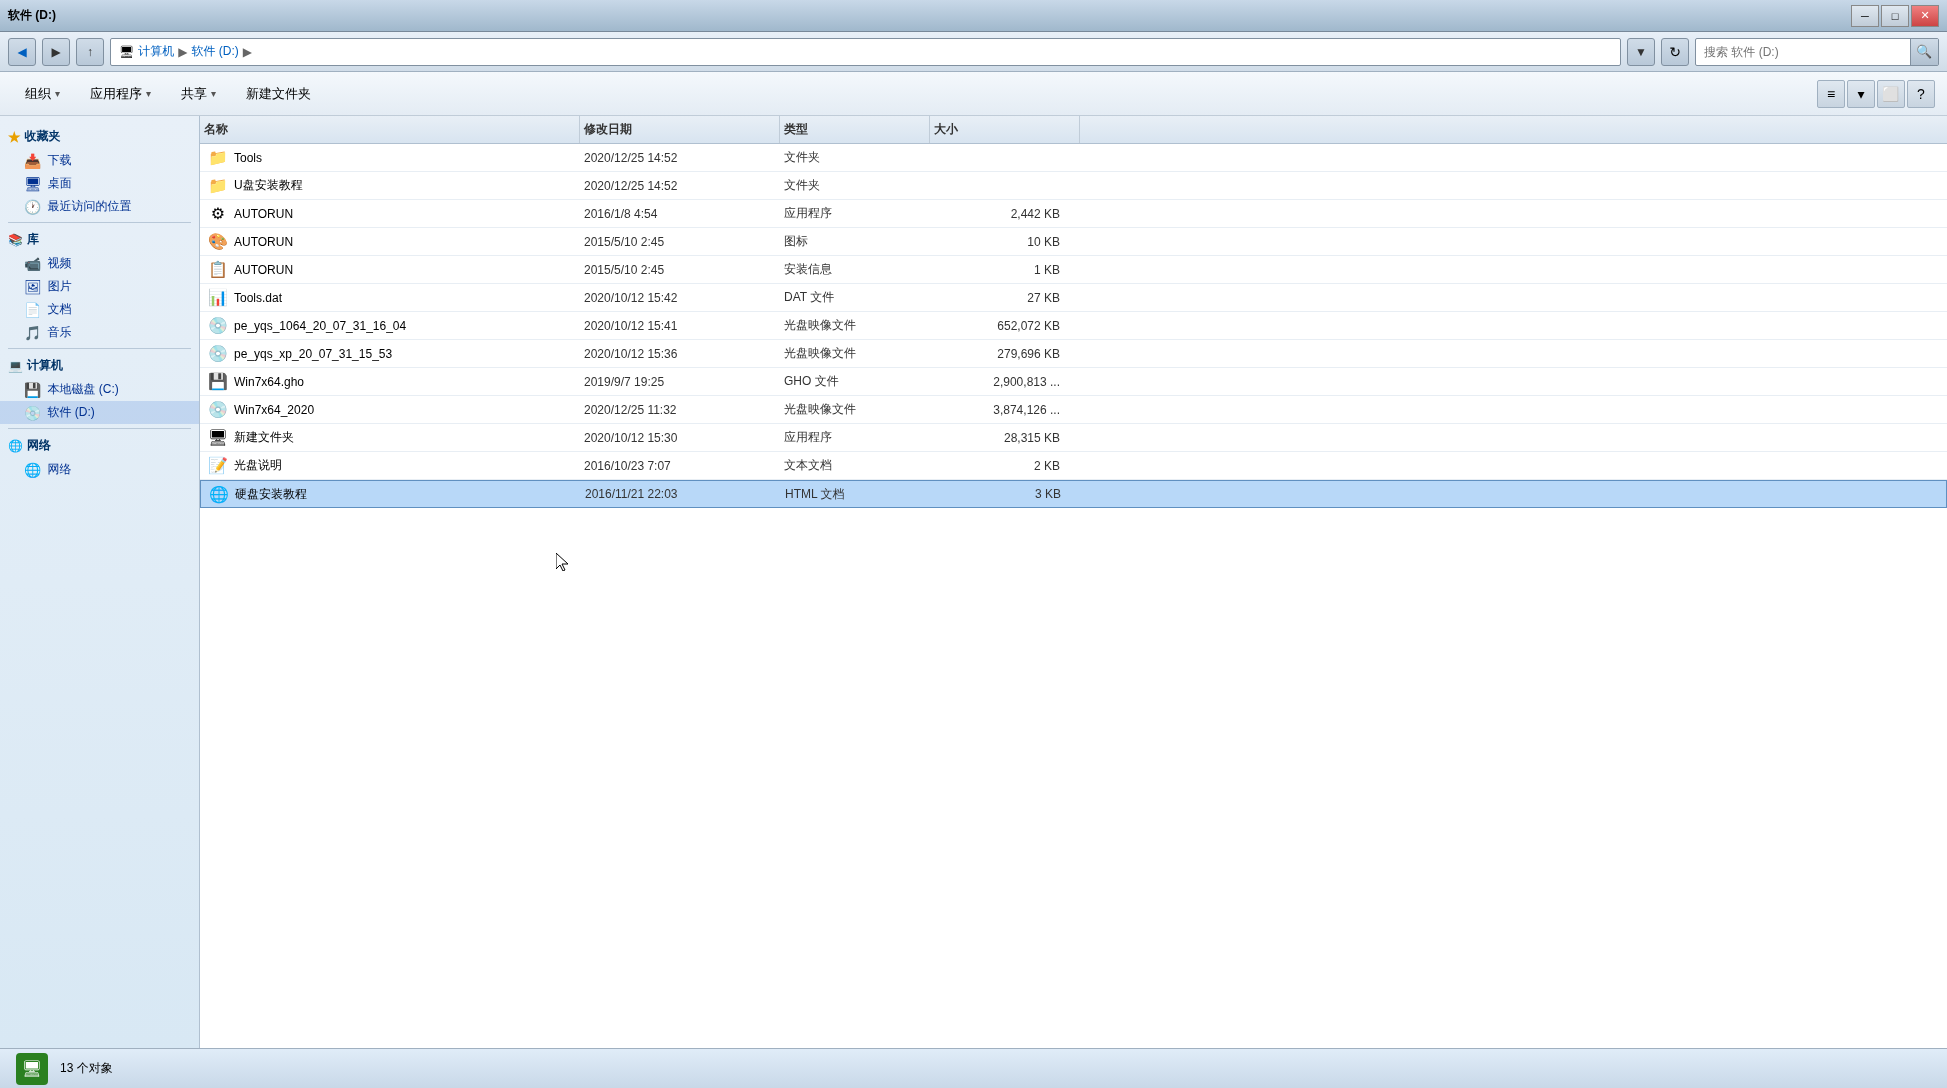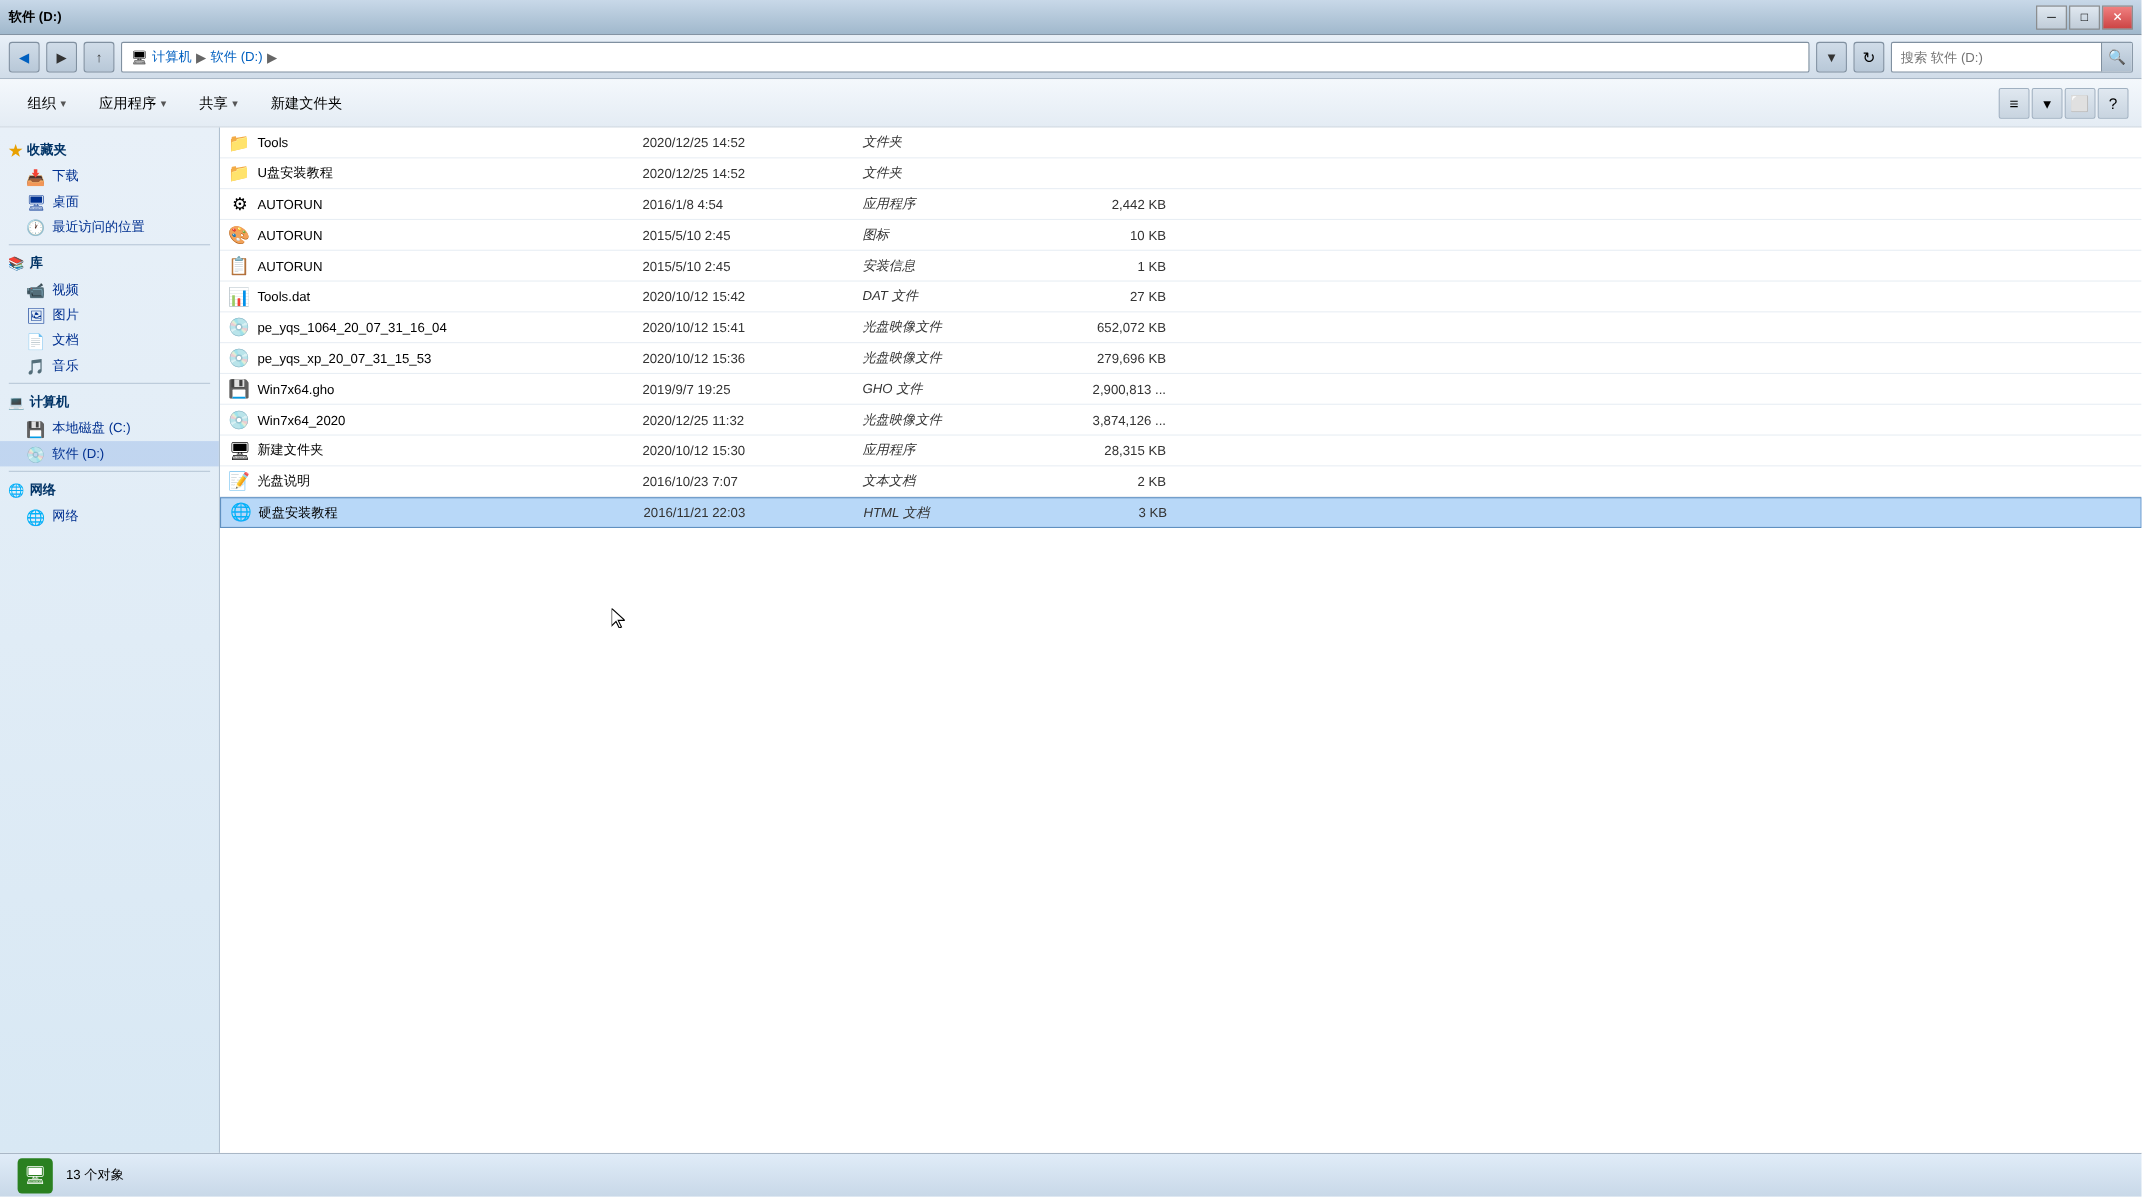--- a/index.html
+++ b/index.html
@@ -76,21 +76,21 @@
       border: 1px solid #8090a0;
       border-radius: 2px;
       display: flex;
       align-items: center;
       padding: 0 8px;
       font-size: 12px;
     }
     .path-sep { color: #666; margin: 0 4px; }
     .path-part { color: #0060c0; cursor: pointer; }
     .search-box {
-      width: 220px;
+      width: 244px;
       height: 28px;
       border: 1px solid #8090a0;
       border-radius: 2px;
       display: flex;
       align-items: center;
       background: white;
     }
     .search-input {
       flex: 1;
       border: none;
@@ -253,21 +253,21 @@
       gap: 6px;
       padding-left: 8px;
       font-size: 12px;
       color: #000;
       white-space: nowrap;
       overflow: hidden;
       text-overflow: ellipsis;
     }
     .file-icon { width: 20px; height: 20px; display: flex; align-items: center; justify-content: center; flex-shrink: 0; }
     .file-date { width: 200px; padding: 0 4px; font-size: 12px; color: #333; }
-    .file-type { width: 150px; padding: 0 4px; font-size: 12px; color: #333; font-style: italic; }
+    .file-type { width: 150px; padding: 0 4px; font-size: 12px; color: #333; }
     .file-size { width: 150px; text-align: right; padding-right: 20px; font-size: 12px; color: #333; }
 
     
     .statusbar {
       height: 40px;
       background: linear-gradient(to bottom, #e0ecf8 0%, #c8d8e8 100%);
       border-top: 1px solid #a0b0c0;
       display: flex;
       align-items: center;
       padding: 0 16px;
@@ -422,20 +422,34 @@
       </div>
       <div class="sidebar-item">
         <span class="folder-icon">🌐</span>
         <span>网络</span>
       </div>
     </div>
   </div>
 
   <div class="filelist">
 
+    <div class="filelist-header">
+      <div class="col-header col-name">
+        <span>名称</span>
+      </div>
+      <div class="col-header col-date">
+        <span>修改日期</span>
+      </div>
+      <div class="col-header col-type">
+        <span>类型</span>
+      </div>
+      <div class="col-header col-size">
+        <span>大小</span>
+      </div>
+    </div>
 
     <div id="file-rows-container">
         <div class="file-row">
     <div class="file-name-cell">
       <div class="file-icon" style="font-size:16px;">📁</div>
       <span>Tools</span>
     </div>
     <div class="file-date">2020/12/25 14:52</div>
     <div class="file-type">文件夹</div>
     <div class="file-size"></div>

